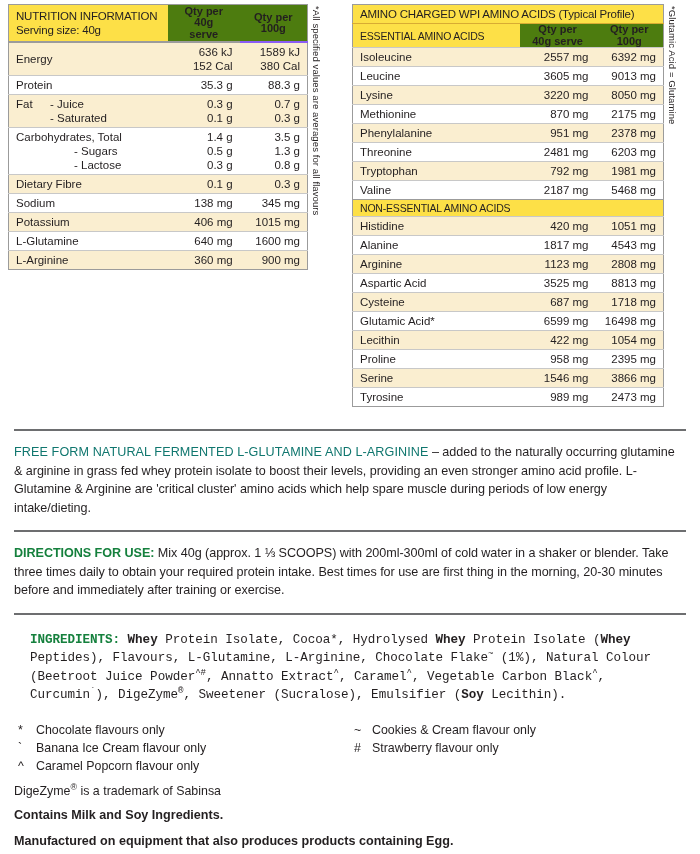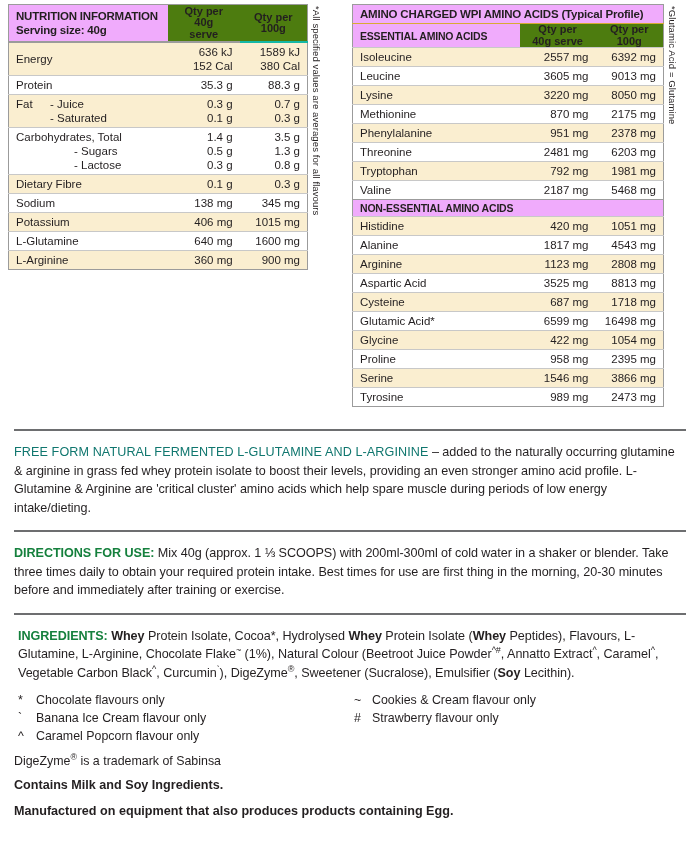--- a/index.html
+++ b/index.html
@@ -15,22 +15,22 @@
   
   .tables-row { display:flex; padding:4px 0 0 0; }
   .nut-block  { width:332px; margin-left:8px; }
   .amino-block{ width:330px; margin-left:12px; }
 
   table { border-collapse:collapse; width:100%; }
   td, th { padding:0; }
 
   
   .bar {
-    background:#f0abfc;
-    font-weight:bold;
+    background:#fde047;
+    font-weight:normal;
     font-size:11.5px;
     letter-spacing:-0.2px;
     border:1px solid #b9932e;
     margin-left:16px;
   }
   .bar-nut  { padding:4px 6px 4px 7px; line-height:14px; }
   .bar-amino{ padding:3px 6px 3px 7px; }
   .bar-sub  { padding:2px 6px 2px 7px; font-size:10.5px; }
 
   
@@ -120,21 +120,21 @@
         </tr>
 
         <tr class="alt">
           <td class="row-td" style="border-top:2px solid #9b9b9b;vertical-align:middle;">
             <span>Energy</span>
           </td>
           <td class="row-td num" style="border-top:2px solid #9b9b9b;">
             <div>636 kJ</div>
             <div>152 Cal</div>
           </td>
-          <td class="row-td num" style="border-top:2px solid #14b8a6;">
+          <td class="row-td num" style="border-top:2px solid #8b5cf6;">
             <div>1589 kJ</div>
             <div>380 Cal</div>
           </td>
         </tr>
 
         <tr class="wht">
           <td class="row-td"><span>Protein</span></td>
           <td class="row-td num">35.3 g</td>
           <td class="row-td num">88.3 g</td>
         </tr>
@@ -295,21 +295,21 @@
               <td class="row-td">Cysteine</td>
               <td class="row-td num">687 mg</td>
               <td class="row-td num">1718 mg</td>
             </tr>
             <tr class="wht">
               <td class="row-td">Glutamic Acid*</td>
               <td class="row-td num">6599 mg</td>
               <td class="row-td num">16498 mg</td>
             </tr>
             <tr class="alt">
-              <td class="row-td">Glycine</td>
+              <td class="row-td">Lecithin</td>
               <td class="row-td num">422 mg</td>
               <td class="row-td num">1054 mg</td>
             </tr>
             <tr class="wht">
               <td class="row-td">Proline</td>
               <td class="row-td num">958 mg</td>
               <td class="row-td num">2395 mg</td>
             </tr>
             <tr class="alt">
               <td class="row-td">Serine</td>
@@ -338,21 +338,21 @@
   </p>
 
   <div class="rule"></div>
 
   <p class="para" style="margin:0;">
     <span class="hl-small">DIRECTIONS FOR USE:</span><span> Mix 40g (approx. 1 ⅓ SCOOPS) with 200ml-300ml of cold water in a shaker or blender.  Take three times daily to obtain your required protein intake.  Best times for use are first thing in the morning, 20-30 minutes before and immediately after training or exercise.</span>
   </p>
 
   <div class="rule"></div>
 
-  <p class="para" style="margin:4px;">
+  <p class="para" style="margin:16px;font-family:Liberation Mono, monospace;">
     <span class="hl-small">INGREDIENTS:</span><span>  </span><b>Whey</b><span> Protein Isolate, Cocoa*, Hydrolysed </span><b>Whey</b><span> Protein Isolate (</span><b>Whey</b><span> Peptides), Flavours, L-Glutamine, L-Arginine,  Chocolate Flake</span><sup>~</sup><span> (1%), Natural Colour (Beetroot Juice Powder</span><sup>^#</sup><span>, Annatto Extract</span><sup>^</sup><span>, Caramel</span><sup>^</sup><span>, Vegetable Carbon Black</span><sup>^</sup><span>, Curcumin</span><sup>`</sup><span>), DigeZyme</span><sup>®</sup><span>, Sweetener (Sucralose), Emulsifier (</span><b>Soy</b><span> Lecithin).</span>
   </p>
 
   <div class="legend">
     <div class="legend-col" id="legend-left">
         <div class="legend-item">
           <span class="legend-sym">*</span>
           <span>Chocolate flavours only</span>
         </div>
         <div class="legend-item">

